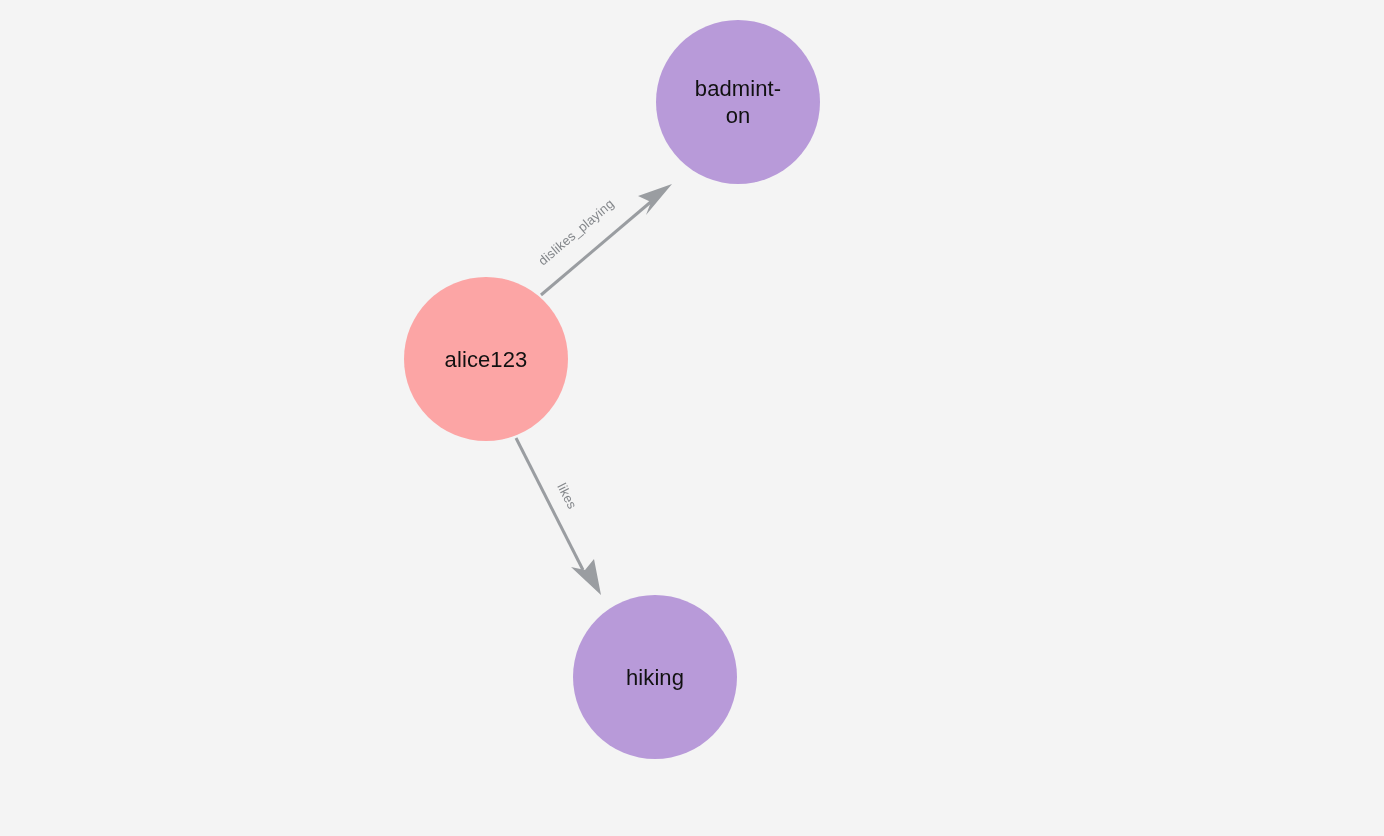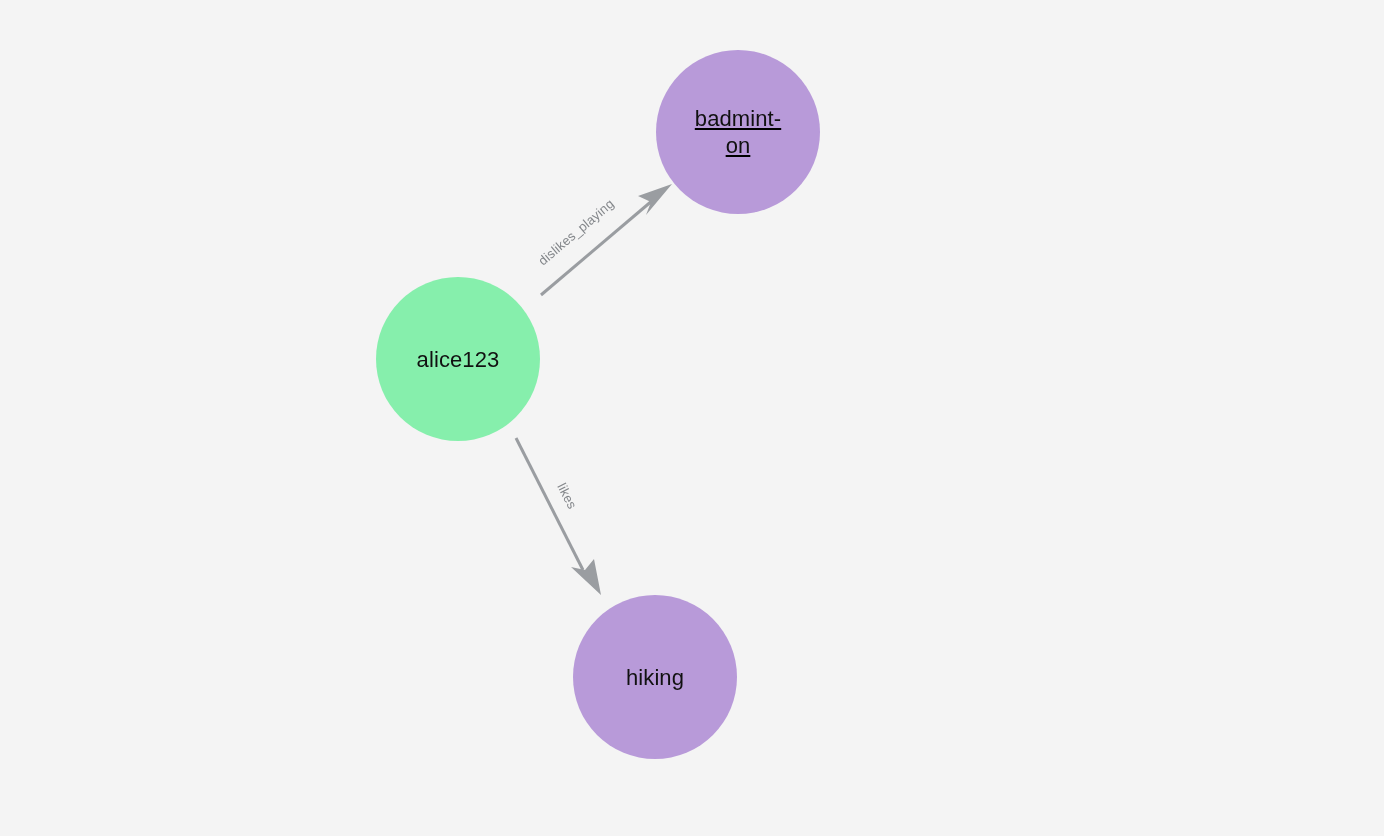--- a/index.html
+++ b/index.html
@@ -73,26 +73,26 @@
       <text class="edge-label" x="543" y="266" transform="rotate(-40.3 543 266)">dislikes_playing</text>
     </g>
 
     <g>
       <line class="edge-line" x1="516" y1="438" x2="583" y2="570"></line>
       <path class="edge-head" d="M 601 595 L 594 559 L 585 570 L 571 567 Z"></path>
       <text class="edge-label" x="557" y="486" transform="rotate(63.1 557 486)">likes</text>
     </g>
   </svg>
 
-  <div class="node" style="left:656px; top:50px; width:164px; height:164px; background:#b89ad9;text-decoration:underline;">
+  <div class="node" style="left:656px; top:20px; width:164px; height:164px; background:#b89ad9;">
     <span class="node-label">badmint-
 on</span>
   </div>
 
-  <div class="node" style="left:376px; top:277px; width:164px; height:164px; background:#86efac;">
+  <div class="node" style="left:404px; top:277px; width:164px; height:164px; background:#fca5a5;">
     <span class="node-label">alice123</span>
   </div>
 
   <div class="node" style="left:573px; top:595px; width:164px; height:164px; background:#b89ad9;">
     <span class="node-label">hiking</span>
   </div>
 
 </div>
 
 </body></html>

